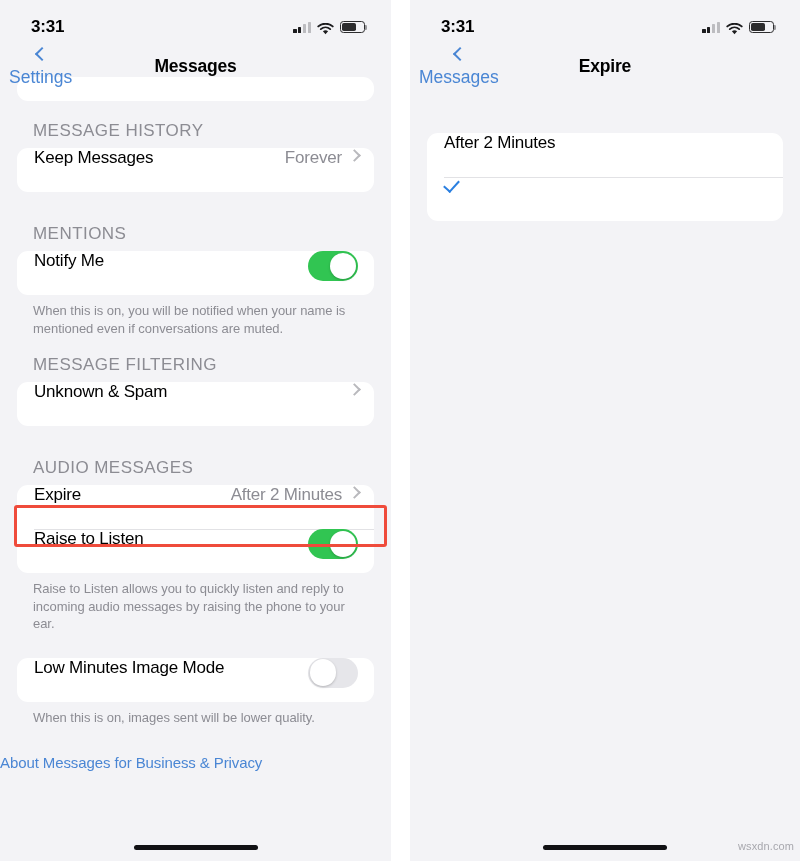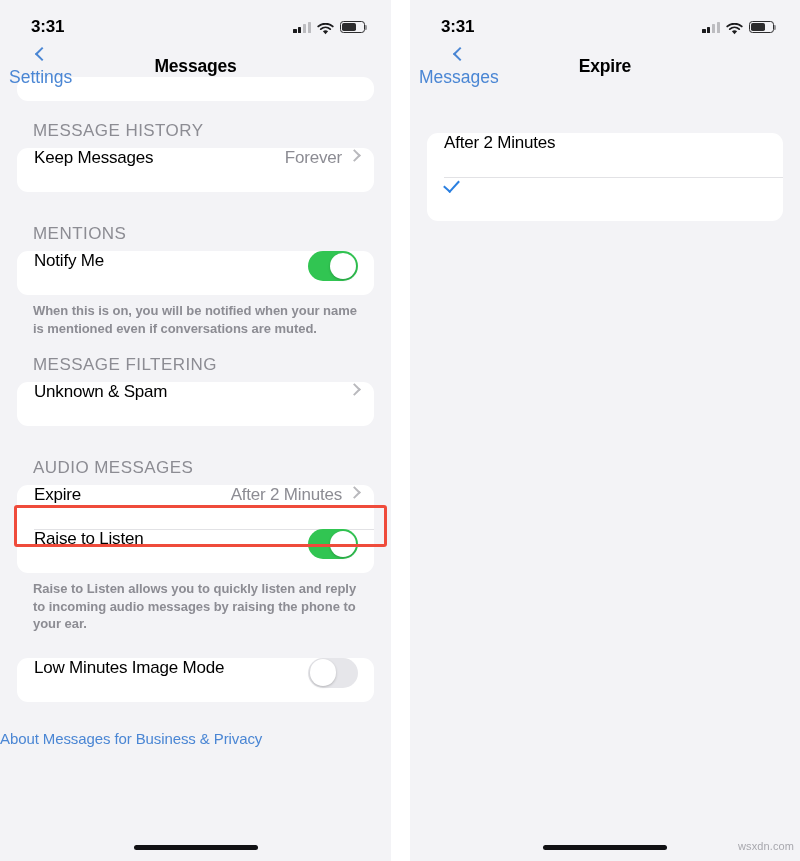--- a/index.html
+++ b/index.html
@@ -246,21 +246,20 @@
   }
   .toggle.on  .knob { right: 1.8px; }
   .toggle.off .knob { left: 1.8px; }
 
   .footnote {
     font-size: 13px;
     line-height: 17.5px;
     color: #8c8c93;
     padding: 7px 22px 0 33px;
     letter-spacing: -0.05px;
-    font-weight: bold;
   }
 
   .link {
     font-size: 15px;
     color: #4a86d4;
     letter-spacing: -0.1px;
     cursor: pointer;
   }
 
   .highlight-box {
@@ -393,20 +392,21 @@
       <div class="spacer-25"></div>
 
       <div class="card">
         <div class="row">
           <span class="row-label">Low Minutes Image Mode</span>
           <span class="toggle off">
             <span class="knob"></span>
           </span>
         </div>
       </div>
+      <div class="footnote">When this is on, images sent will be lower quality.</div>
 
       <div class="spacer-28"></div>
 
       <div class="link">About Messages for Business &amp; Privacy</div>
 
       <div class="highlight-box" style="left:14px; top:416px; width:373px; height:42px;"></div>
     </div>
 
     <div class="home-indicator"></div>
   </div>

